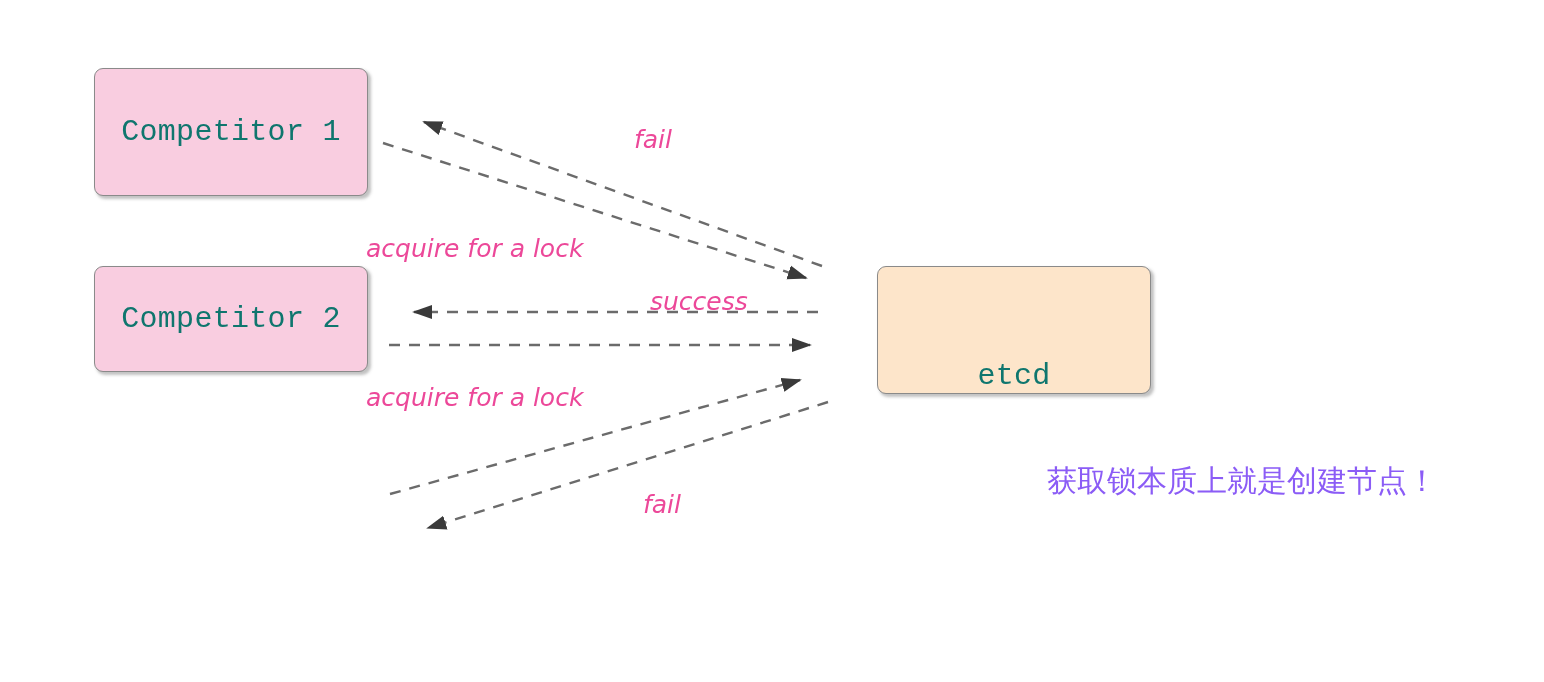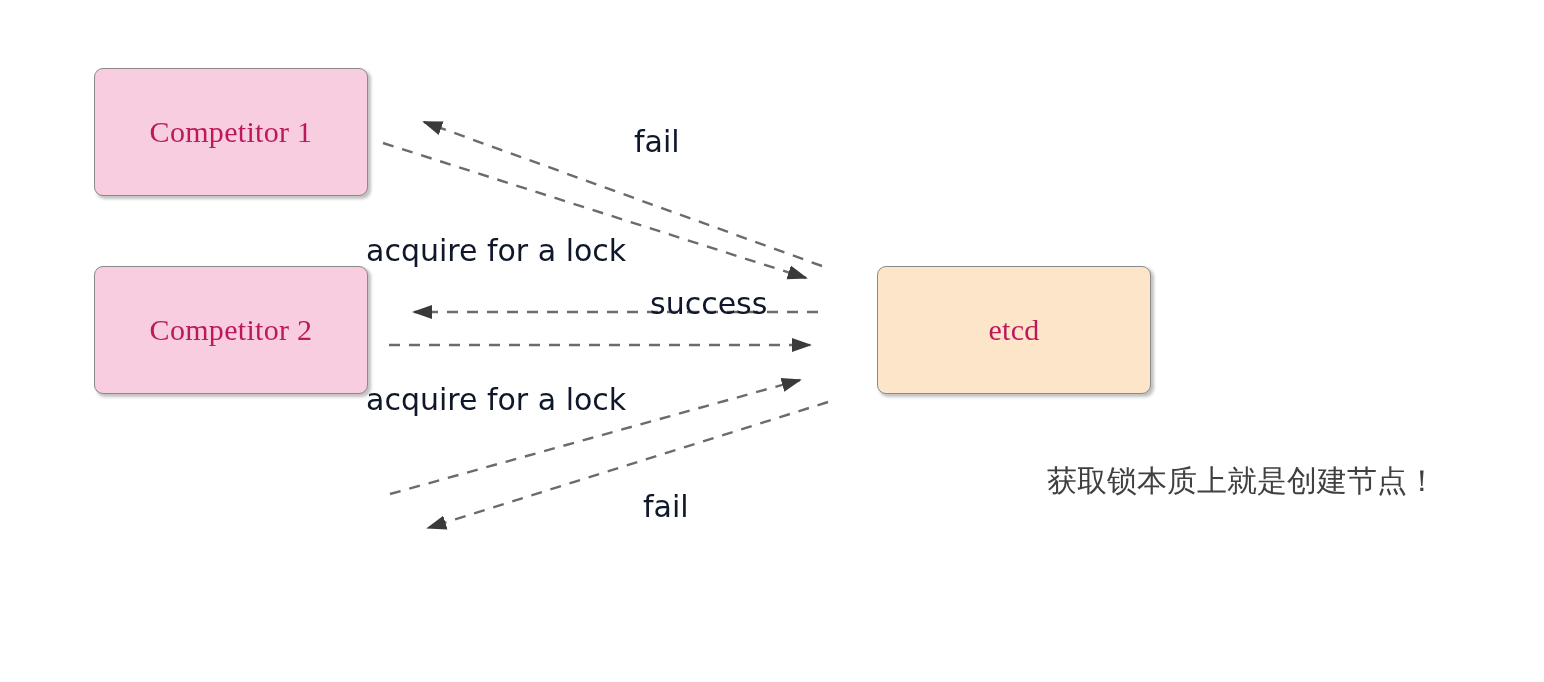--- a/index.html
+++ b/index.html
@@ -29,58 +29,60 @@
     position: absolute;
     box-sizing: border-box;
     border-radius: 9px;
     border: 1.6px solid #8a8a8a;
     display: flex;
     align-items: center;
     justify-content: center;
     box-shadow: 2.5px 2.5px 3px rgba(120,120,120,0.45);
   }
   .node-label {
-    font-family: Liberation Serif, serif;
+    font-family: Liberation Mono, monospace;
     font-size: 30px;
-    color: #be185d;
+    color: #0f766e;
     letter-spacing: 0.3px;
     white-space: nowrap;
   }
   .node.competitor {
     background: #f9cde0;
   }
   .node.store {
     background: #fde5ca;
+    align-items: flex-end;
   }
   #node-competitor-1 { left: 94px;  top: 68px;  width: 274px; height: 128px; }
-  #node-competitor-2 { left: 94px;  top: 266px; width: 274px; height: 128px; }
+  #node-competitor-2 { left: 94px;  top: 266px; width: 274px; height: 106px; }
   #node-competitor-3 { left: 94px;  top: 463px; width: 274px; height: 128px; }
   #node-etcd        { left: 877px; top: 266px; width: 274px; height: 128px; }
 
   .edge-label {
     position: absolute;
     font-family: "DejaVu Sans", sans-serif;
-    font-size: 30px;
-    color: #0f172a;
+    font-size: 25px;
+    color: #ec4899;
     white-space: nowrap;
     line-height: 1;
+    font-style: italic;
   }
   .side-note {
     position: absolute;
     font-family: "DejaVu Sans", sans-serif;
     font-size: 27px;
     color: #2b2b2b;
     white-space: nowrap;
     line-height: 1;
   }
   .callout-note {
     position: absolute;
     font-family: "DejaVu Sans", sans-serif;
     font-size: 30px;
-    color: #404040;
+    color: #8b5cf6;
     white-space: nowrap;
     line-height: 1;
   }
   #label-fail-top      { left: 634px; top: 127px; }
   #label-acquire-top   { left: 366px; top: 236px; }
   #label-success       { left: 650px; top: 289px; }
   #label-acquire-bottom{ left: 366px; top: 385px; }
   #label-fail-bottom   { left: 643px; top: 492px; }
   #note-lock-key       { left: 1188px; top: 315px; }
   #note-chinese        { left: 1047px; top: 466px; }

